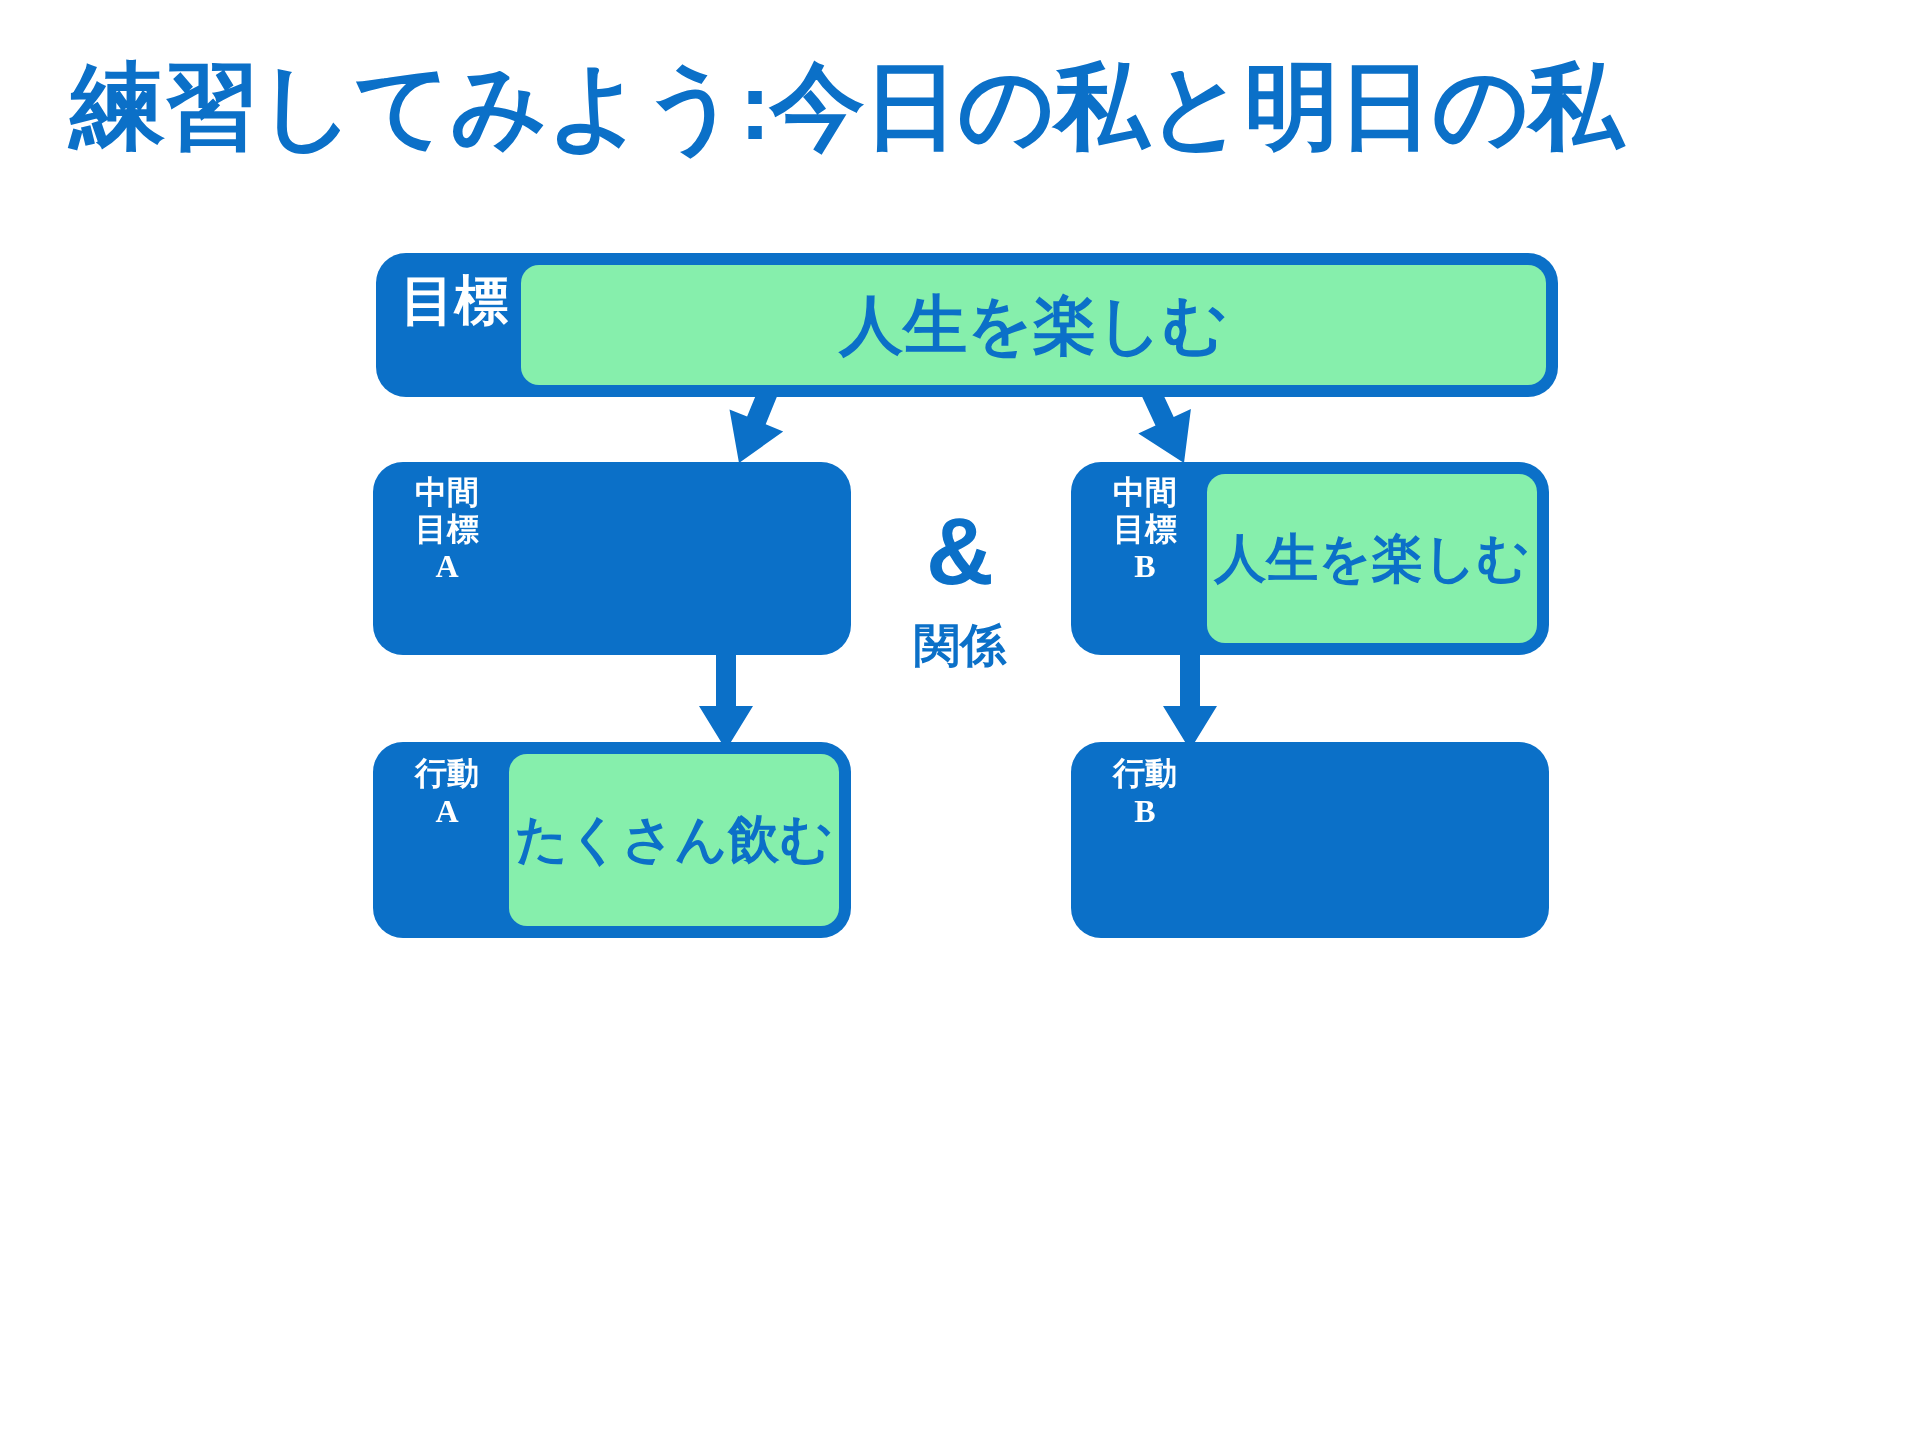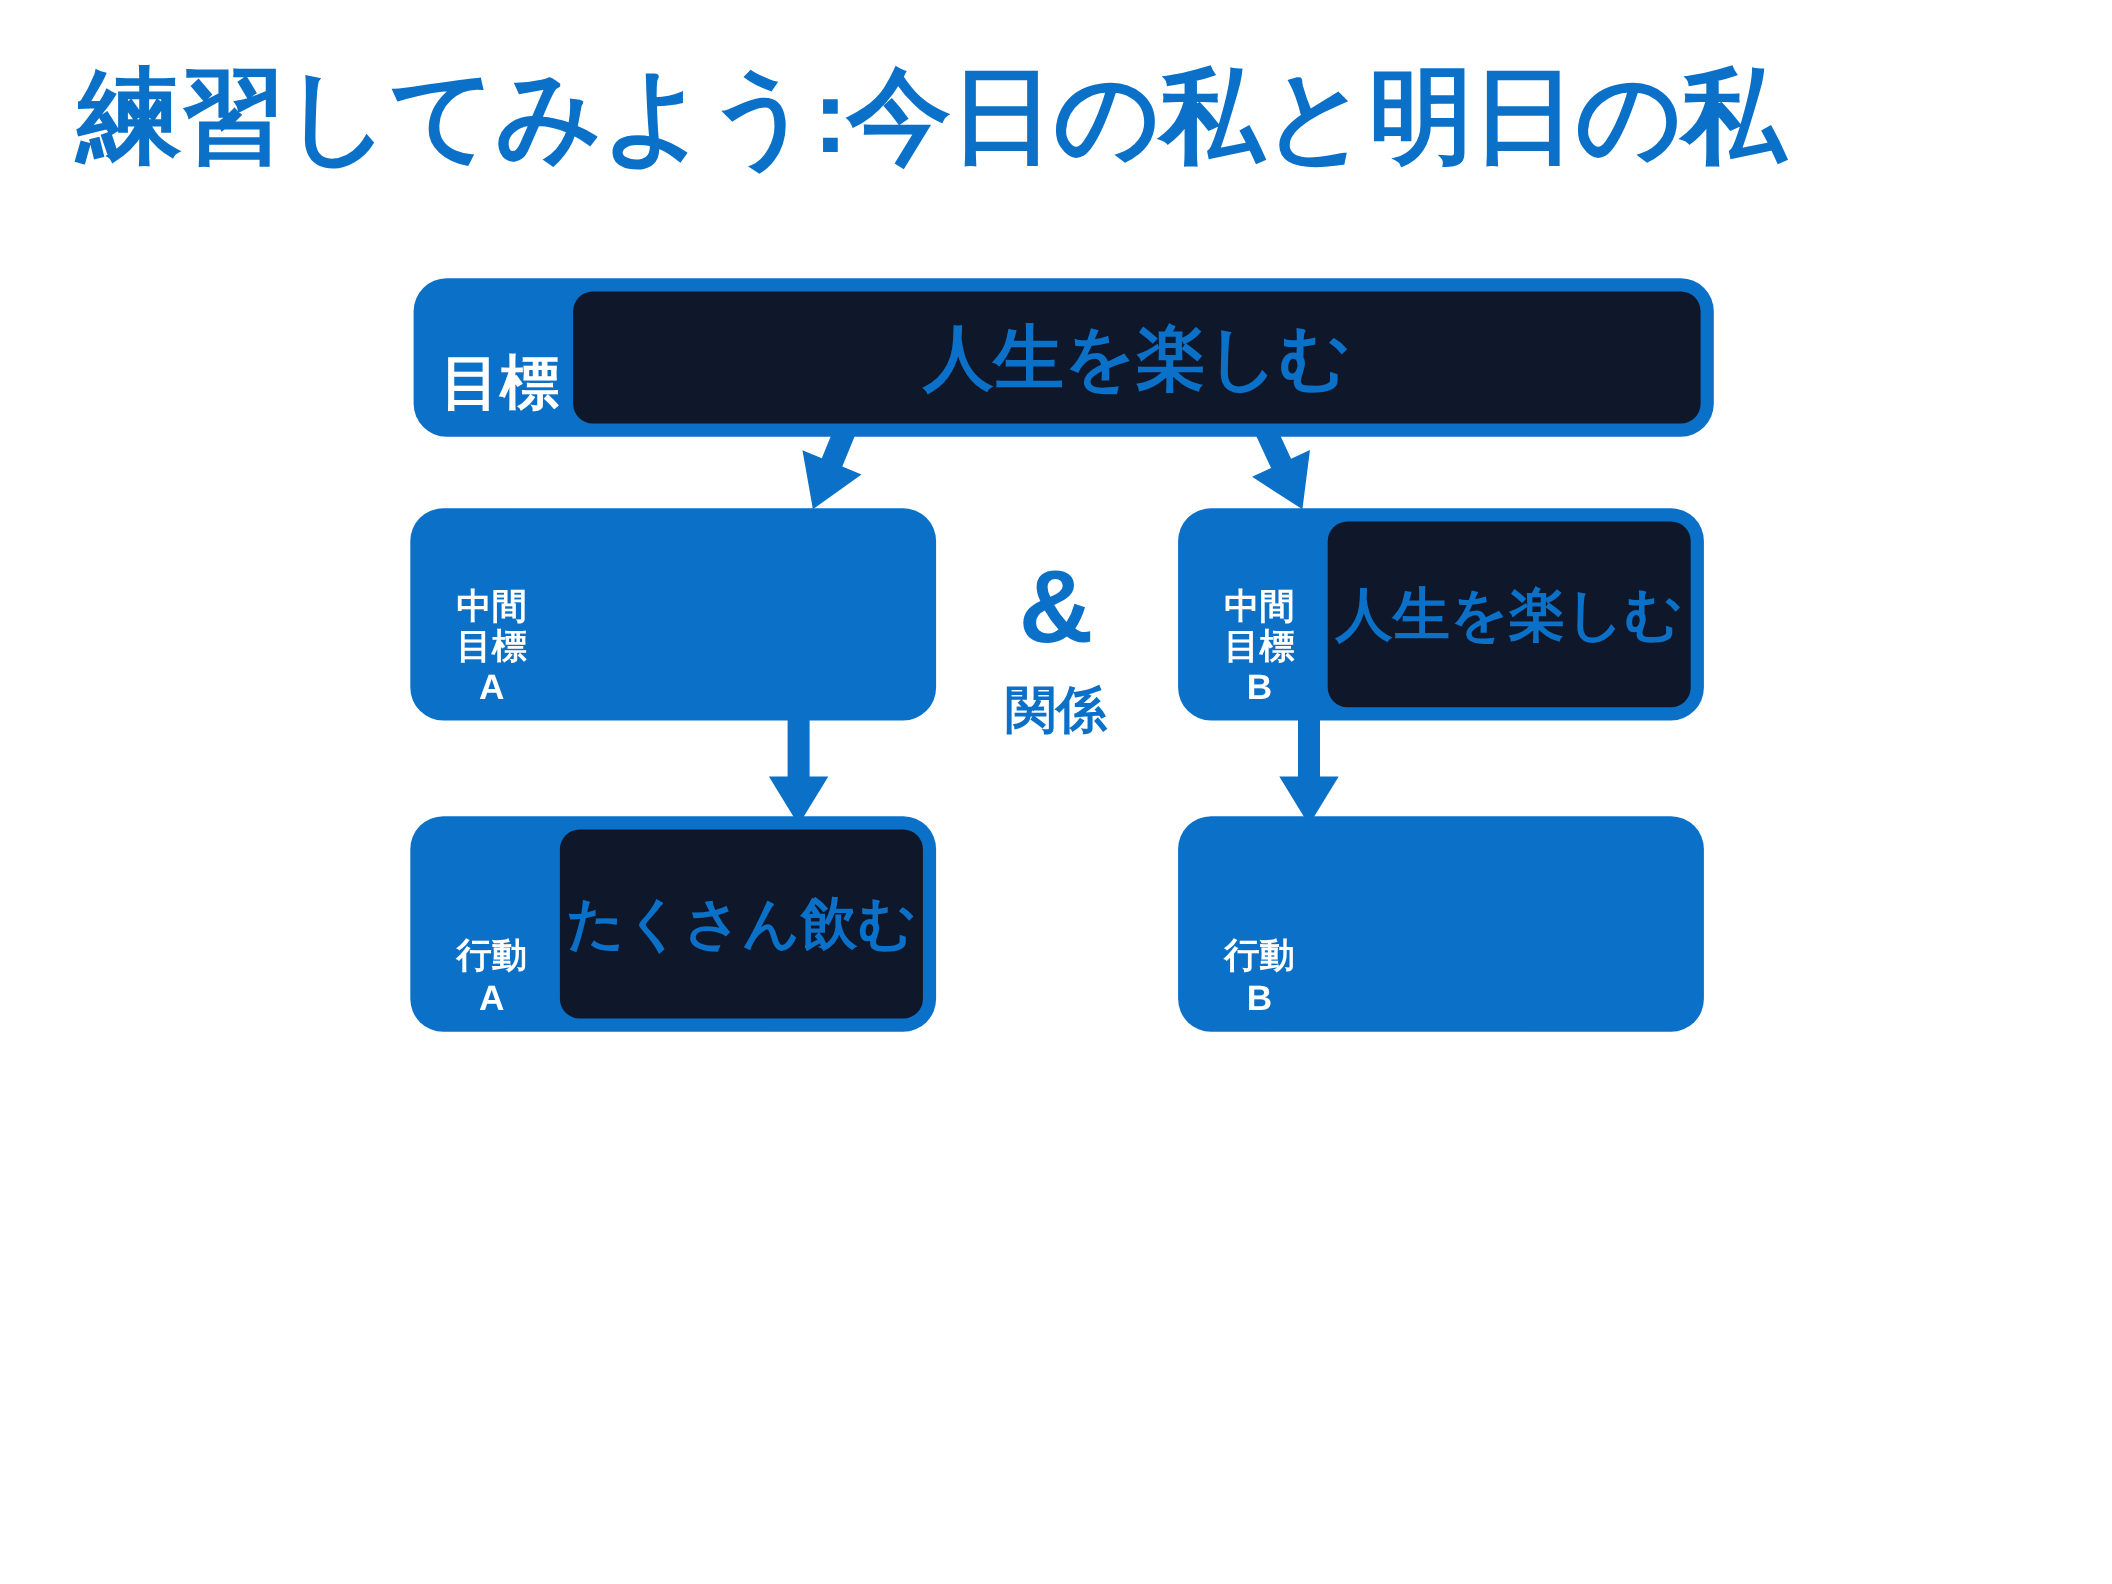--- a/index.html
+++ b/index.html
@@ -36,27 +36,28 @@
     padding:12px;
     display:flex;
     align-items:stretch;
   }
   .fbox .label{
     color:var(--on-accent);
     font-weight:800;
     display:flex;
     flex-direction:column;
     align-items:center;
-    justify-content:flex-end;
+    justify-content:flex-start;
     text-align:center;
     flex:0 0 auto;
+    font-family:Liberation Serif, serif;
   }
   .fbox .content{
     flex:1 1 auto;
-    background:#0f172a;
+    background:#86efac;
     border-radius:18px;
     display:flex;
     flex-direction:column;
     align-items:center;
     justify-content:center;
     text-align:right;
     color:var(--accent);
     font-weight:800;
   }
   

